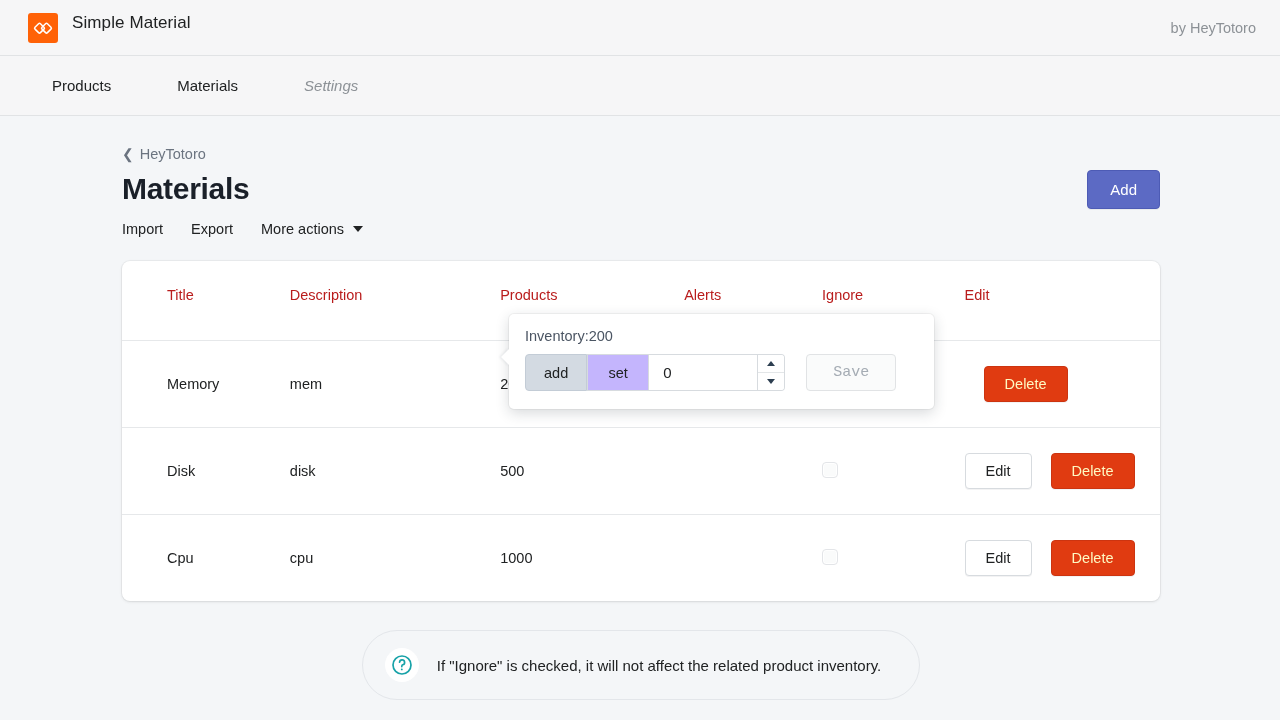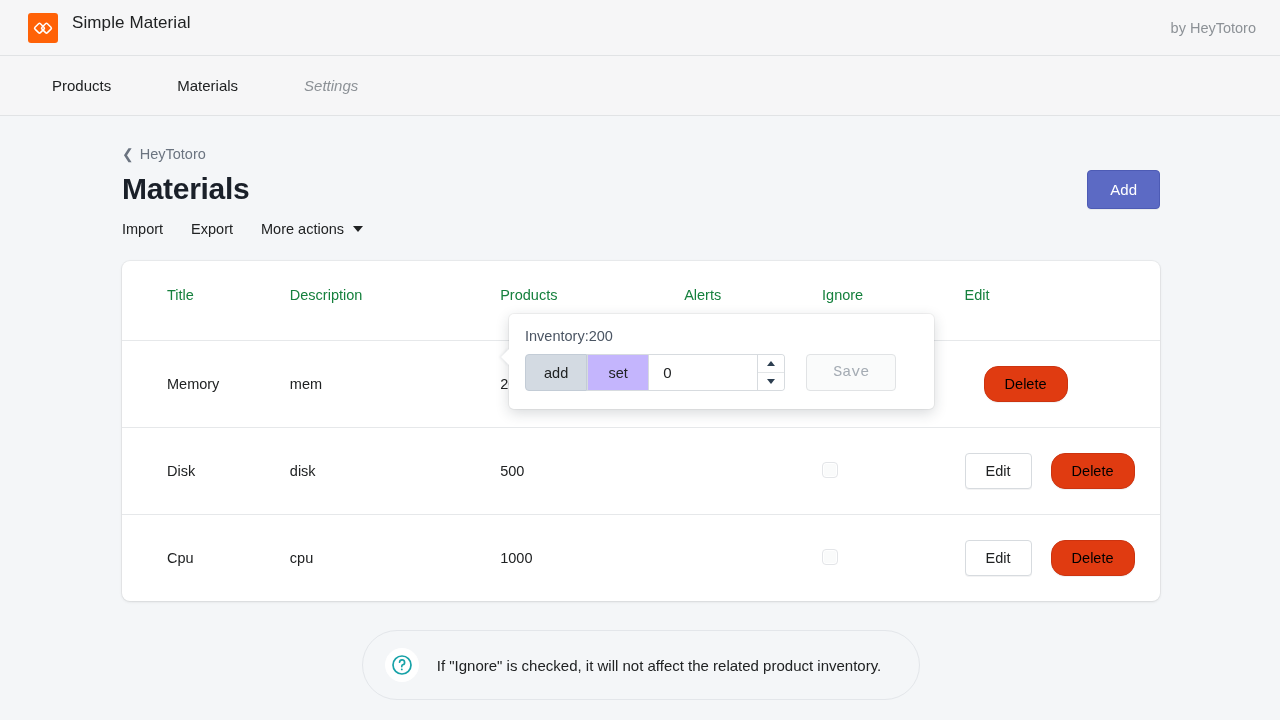--- a/index.html
+++ b/index.html
@@ -113,21 +113,21 @@
     border-radius: 8px;
     box-shadow: 0 0 0 1px rgba(63,63,68,.05), 0 1px 3px rgba(63,63,68,.12);
     overflow: visible;
     position: relative;
   }
   .tbl { width: 100%; border-collapse: collapse; }
   .tbl th {
     text-align: left;
     font-weight: normal;
     font-size: 14.5px;
-    color: #15803d;
+    color: #b91c1c;
     padding: 26px 0 37px 0;
     border-bottom: 1px solid #e6e8ea;
   }
   .tbl td {
     font-size: 14.5px;
     color: #202223;
     padding: 25px 0;
     border-bottom: 1px solid #e6e8ea;
     vertical-align: middle;
   }
@@ -157,22 +157,22 @@
     color: #202223;
     font-size: 14.5px;
     font-family: inherit;
     padding: 9px 20px;
     cursor: pointer;
     box-shadow: 0 1px 0 rgba(22,29,37,.05);
   }
   .btn-delete {
     background: #e03b11;
     border: 1px solid #cc3410;
-    border-radius: 14px;
-    color: #000000;
+    border-radius: 4px;
+    color: #fef9c3;
     font-size: 14.5px;
     font-family: inherit;
     padding: 9px 20px;
     cursor: pointer;
     margin-left: 19px;
     box-shadow: 0 1px 0 rgba(22,29,37,.05);
   }
   .edit-cell { padding-right: 0 !important; }
   .edit-wrap { display: flex; align-items: center; justify-content: flex-start; }
 

